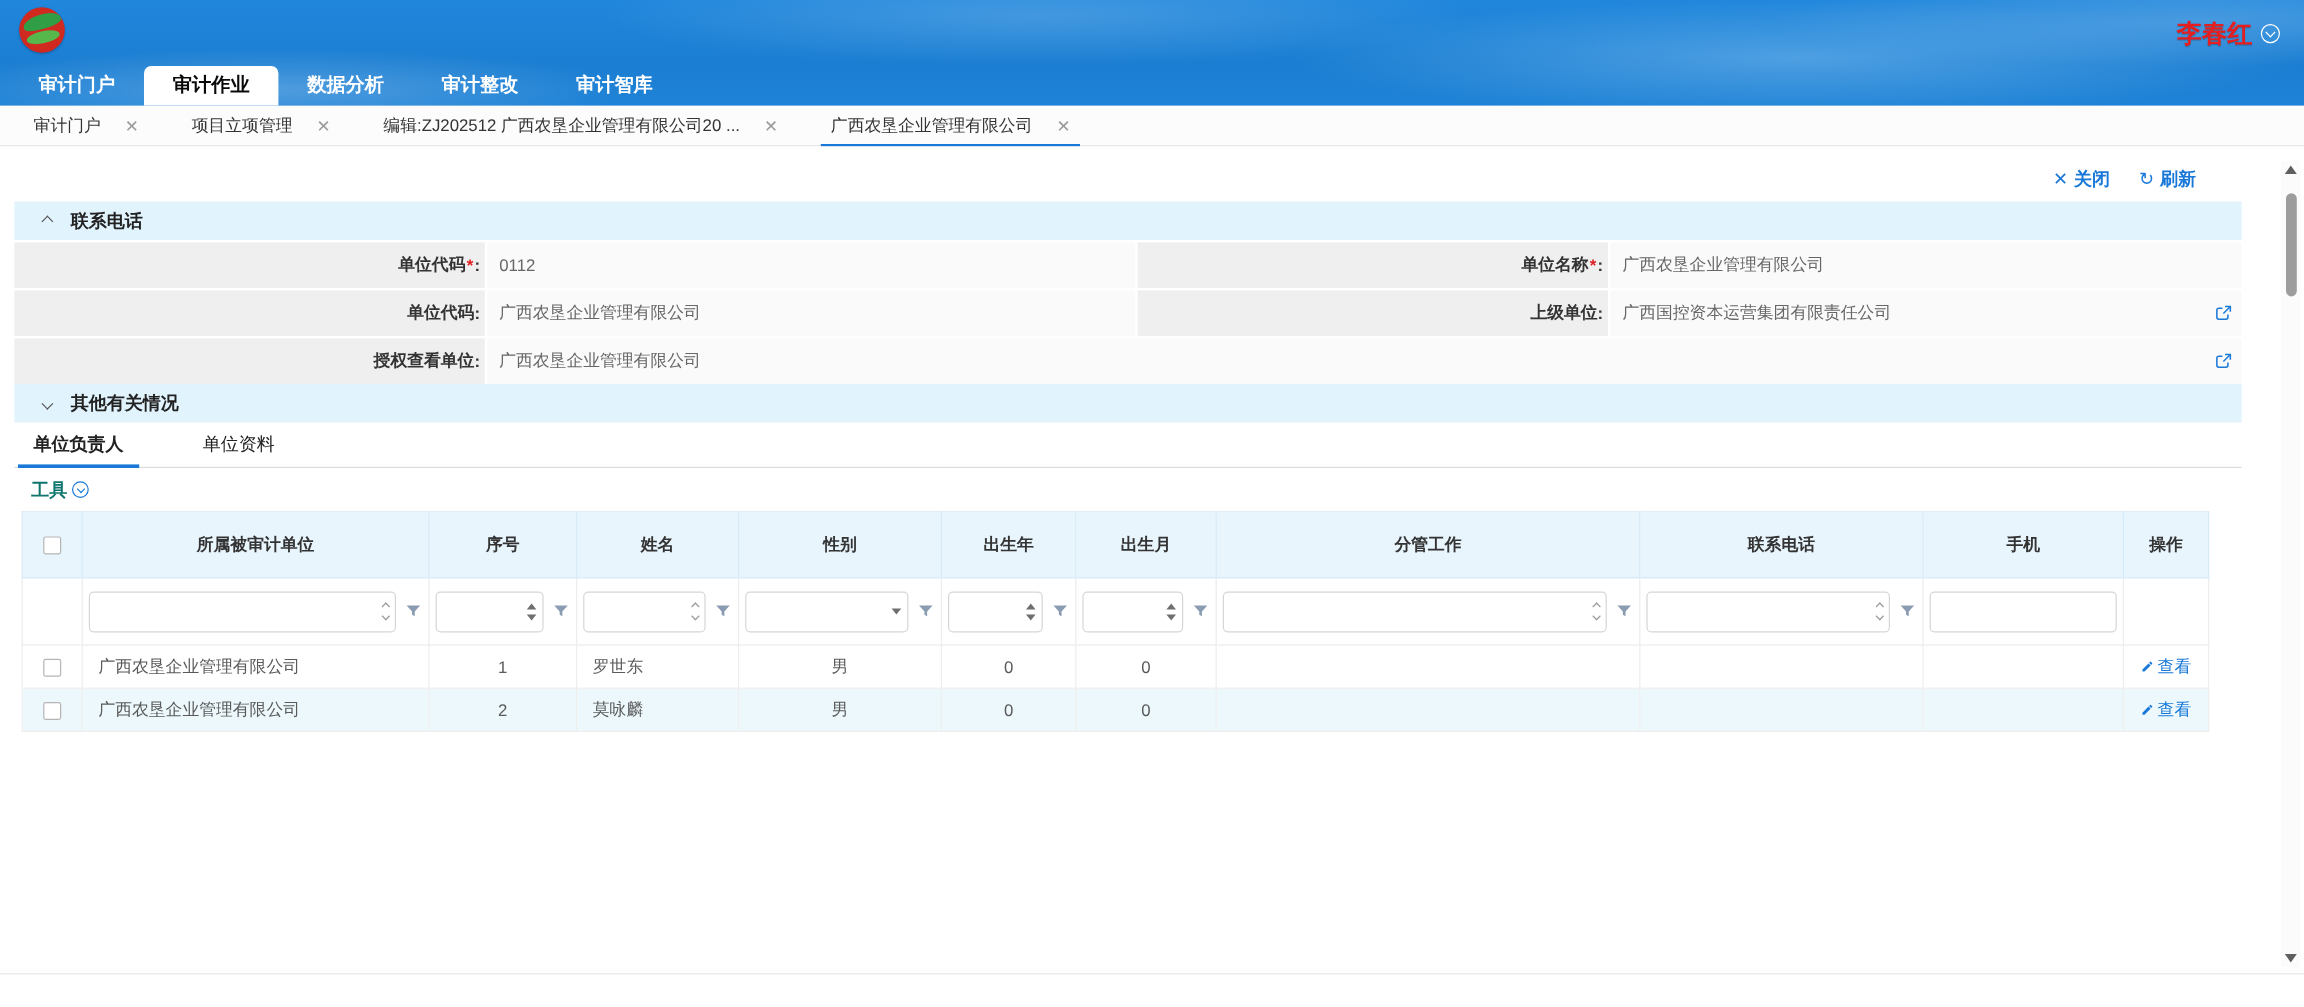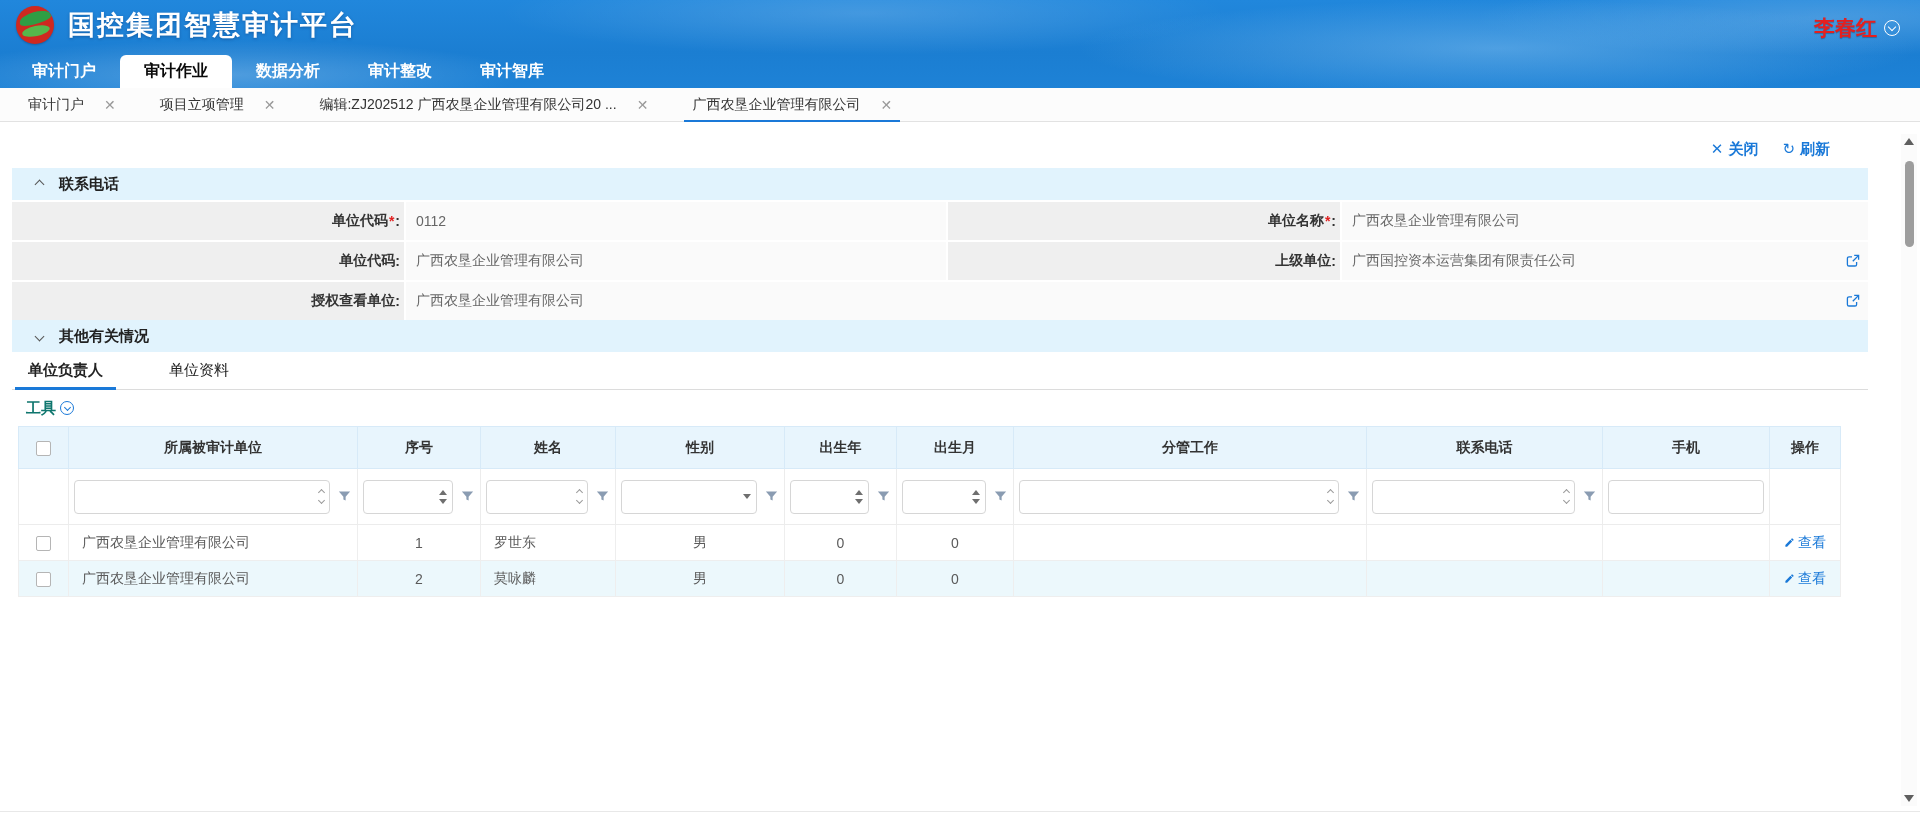--- a/index.html
+++ b/index.html
@@ -82,21 +82,21 @@
   .subtab.active::after { content:""; position:absolute; left:0; right:0; bottom:-1px; height:3px;
     background:#1a79d8; }
   .tools-row { height:36px; display:flex; align-items:center; padding-left:14px; }
   .tools-link { display:inline-flex; align-items:center; gap:4px; color:#0f766e; font-size:15px;
     font-weight:bold; cursor:pointer; }
   .tools-link .circ { color:#1a79d8; width:14px; height:14px; }
   .tools-link .chev { width:5px; height:5px; }
 
   
   table.grid { margin-left:6px; width:1822px; table-layout:fixed; border-collapse:collapse; }
-  .grid th { background:#e8f5fd; border:1px solid #d7eaf8; height:42px; font-size:14px;
+  .grid th { background:#e8f5fd; border:1px solid #d7eaf8; height:55px; font-size:14px;
     color:#333; font-weight:bold; text-align:center; }
   .grid td { font-size:14px; color:#5a5a5a; }
   .gfilter td { border:1px solid #ececec; border-top:none; height:56px; padding:0 5px; }
   .grow td { border:1px solid #eeeeee; height:36px; }
   .grow.alt td { background:#ecf8fc; }
   .col-op { border-left:1px solid #c4c4c4 !important; }
   .cell-l { text-align:left; padding-left:13px; }
   .cell-c { text-align:center; }
 
   .cb { display:inline-block; width:15px; height:15px; border:1px solid #b5b5b5; border-radius:2px;
@@ -127,21 +127,20 @@
   .vs-thumb { margin-top:16px; width:9px; height:86px; background:#9d9d9d; border-radius:5px; cursor:grab; }
   .vs-down { margin-top:auto; margin-bottom:4px; width:0; height:0; border-left:5px solid transparent;
     border-right:5px solid transparent; border-top:7px solid #5f5f5f; cursor:pointer; }
 </style>
 </head>
 <body>
 
 <header class="topbar">
   <div class="brand">
     <span class="logo"></span>
-    <span class="app-title">国控集团智慧审计平台</span>
   </div>
   <div class="user">
     <span>李春红</span>
     <span class="circ">
         <span class="chev down"></span>
       </span>
   </div>
   <nav class="mainnav">
     <div class="nav-item">审计门户</div>
     <div class="nav-item active">审计作业</div>

